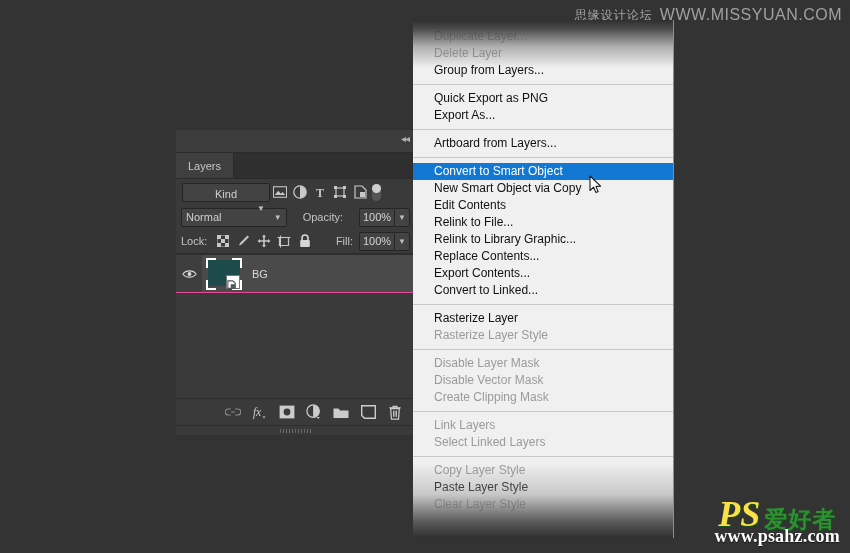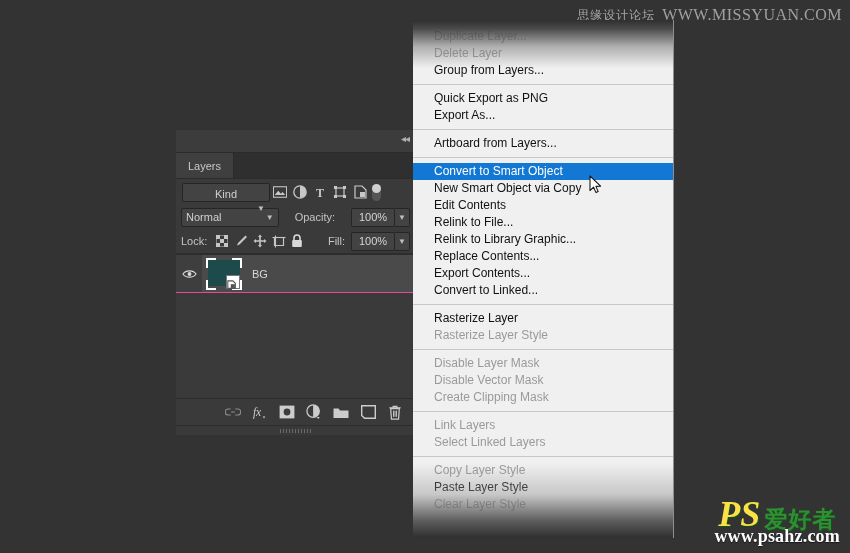--- a/index.html
+++ b/index.html
@@ -11,21 +11,21 @@
     position:relative;
     -webkit-font-smoothing:antialiased;
   }
 
   
   #wm-top{
     position:absolute;top:6px;right:8px;
     display:flex;align-items:center;gap:7px;
     font-size:11px;letter-spacing:0.5px;
     color:#9a9a9a;
-    font-family:Liberation Serif, serif;
+    font-family:Liberation Sans, sans-serif;
     user-select:none;
   }
   #wm-top .cn{font-size:12px;color:#a8a8a8;letter-spacing:1px;}
   #wm-top .url{font-size:16px;color:#a0a0a0;letter-spacing:0.5px;}
 
   #wm-bottom{
     position:absolute;right:10px;bottom:8px;
     text-align:center;user-select:none;
     line-height:1;
   }
@@ -118,21 +118,21 @@
   }
   .blend-select{
     width:128px;height:19px;background:#434343;
     border:1px solid #252525;border-radius:2px;
     display:flex;align-items:center;padding:0 4px;
     box-sizing:border-box;color:#cfcfcf;font-size:11px;
   }
   .blend-select .cv{margin-left:auto;font-size:8px;color:#bdbdbd;}
   .lbl{color:#c4c4c4;font-size:11px;}
   .numbox{
-    width:44px;height:19px;background:#434343;
+    width:36px;height:19px;background:#434343;
     border:1px solid #252525;border-radius:2px;
     color:#d5d5d5;font-size:11px;
     display:flex;align-items:center;justify-content:center;
     box-sizing:border-box;
   }
   .numcv{
     width:15px;height:19px;background:#434343;
     border:1px solid #252525;border-left:none;border-radius:0 2px 2px 0;
     display:flex;align-items:center;justify-content:center;
     color:#bdbdbd;font-size:8px;box-sizing:border-box;

